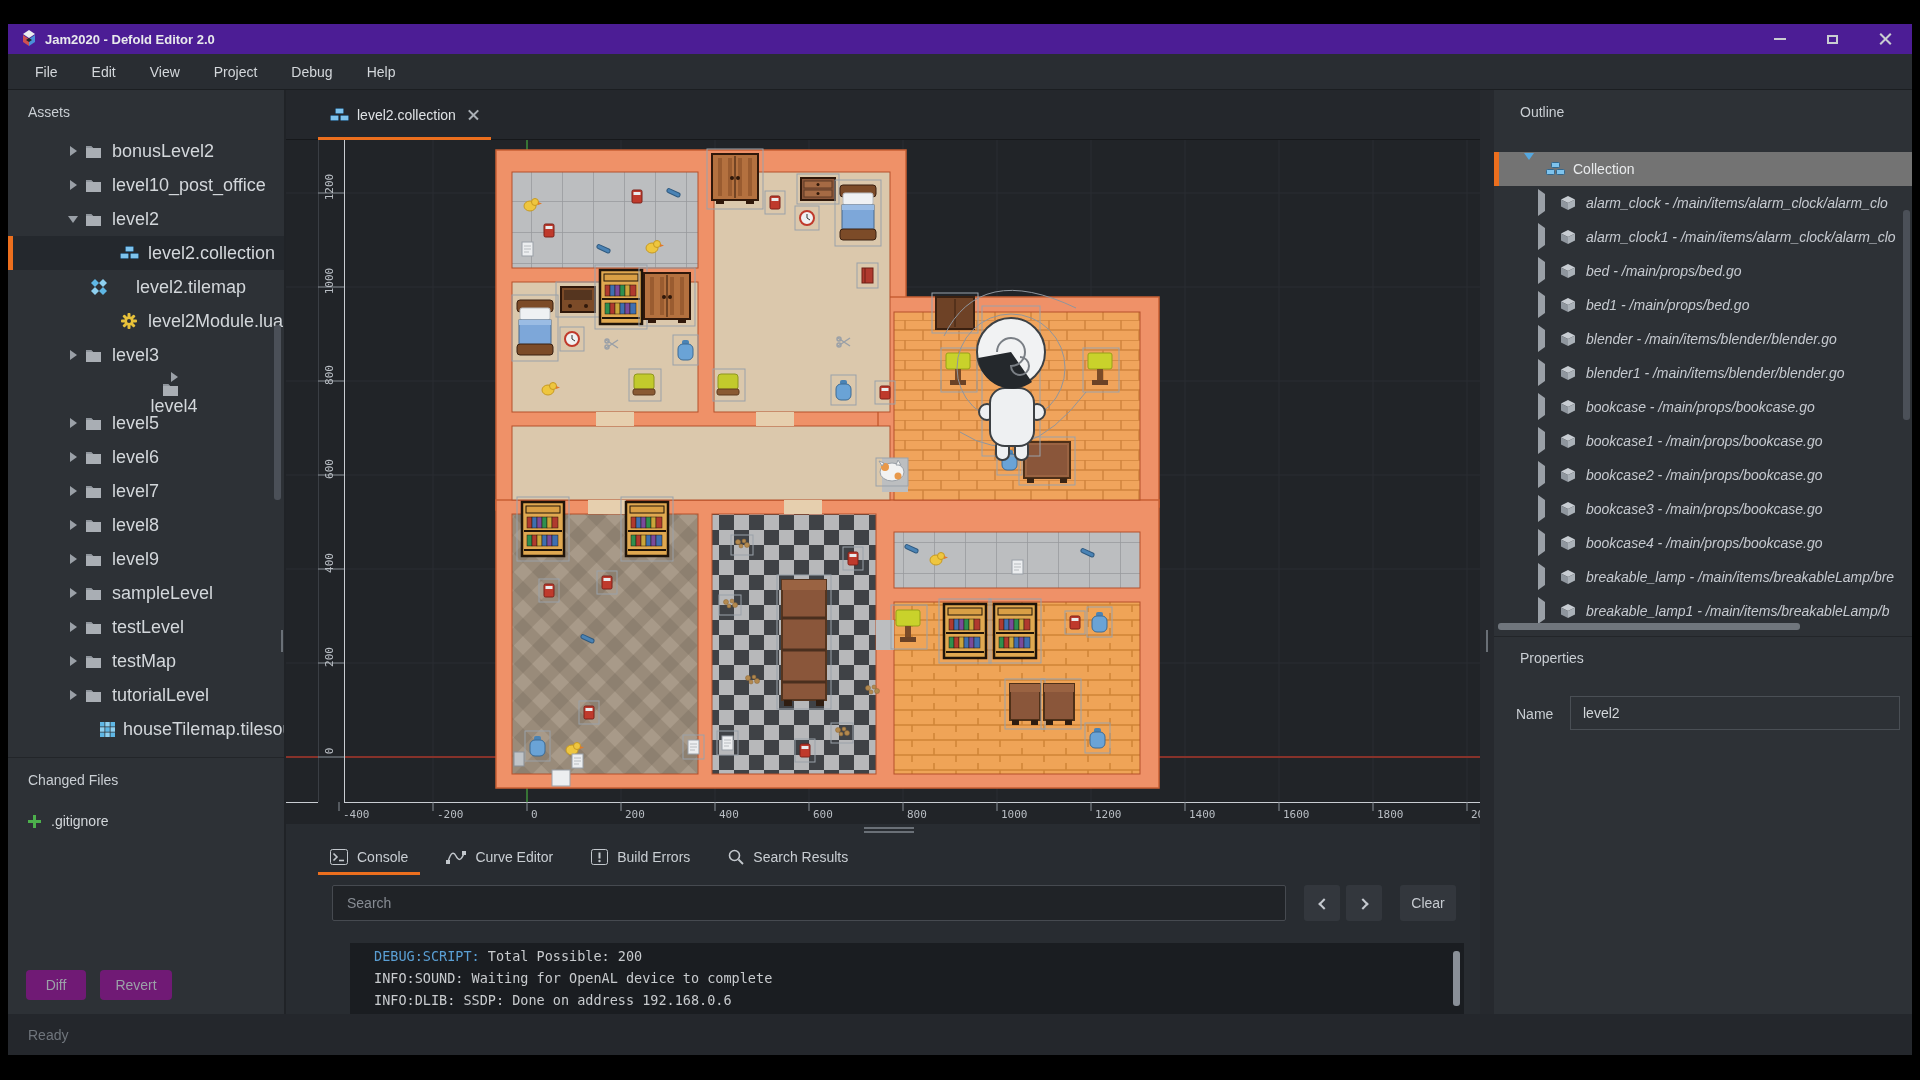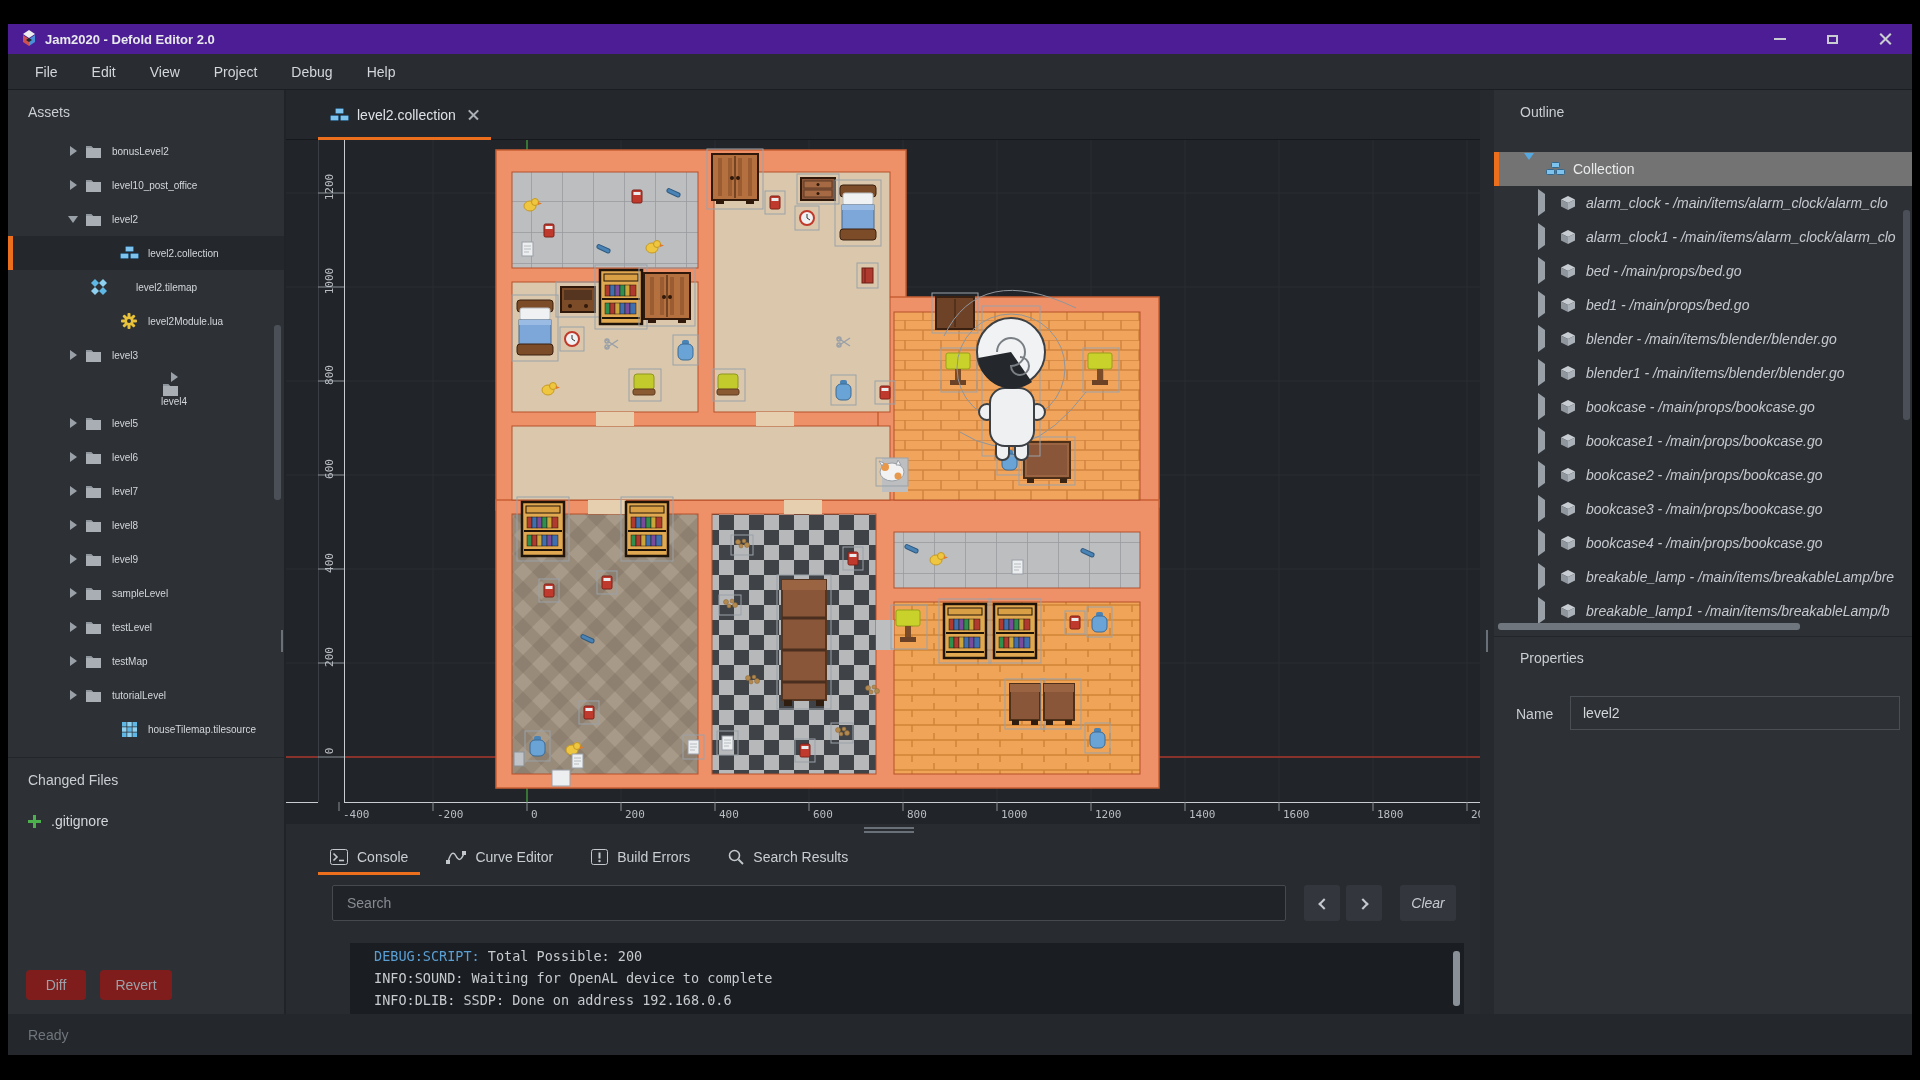--- a/index.html
+++ b/index.html
@@ -22,37 +22,37 @@
   
   #menubar { position:absolute; left:8px; top:54px; right:8px; height:36px; background:#292d32;
     border-bottom:1px solid #1b1e21; display:flex; align-items:center; padding-left:10px; }
   .menu-item { font-size:14px; color:#d3d7db; padding:0 17px; line-height:36px; }
 
   
   #assets-panel { position:absolute; left:8px; top:90px; width:276px; height:924px; background:#2d3136; overflow:hidden; }
   .panel-header { font-size:14px; color:#c9ced3; }
   #assets-panel .panel-header { position:absolute; left:20px; top:14px; }
   #asset-tree { position:absolute; left:0; top:44px; right:0; }
-  .trow { height:34px; display:flex; align-items:center; position:relative; font-size:10px; color:#d3d7db; }
+  .trow { height:34px; display:flex; align-items:center; position:relative; font-size:18px; color:#d3d7db; }
   .trow .arrow { width:18px; display:flex; justify-content:center; }
   .trow .ticon { width:22px; margin-right:8px; display:flex; justify-content:center; align-items:center; }
   .trow.sel-row { background:#24282d; }
   .trow.sel-row::before { content:""; position:absolute; left:0; top:0; width:5px; height:100%; background:#ec6f1e; }
   .arr-r { width:0; height:0; border-left:7px solid #9aa0a7; border-top:5px solid transparent; border-bottom:5px solid transparent; }
   .arr-d { width:0; height:0; border-top:7px solid #9aa0a7; border-left:5px solid transparent; border-right:5px solid transparent; }
   .arr-d.blue { border-top-color:#55a8e0; }
   #assets-scrollbar { position:absolute; right:3px; top:235px; width:7px; height:175px; background:#4b5058; border-radius:3px; }
   #changed-section { position:absolute; left:0; top:667px; width:100%; height:257px; background:#2d3136;
     border-top:1px solid #222529; z-index:2; }
   #changed-section .panel-header { position:absolute; left:20px; top:14px; }
   .cf-row { position:absolute; left:20px; top:50px; height:26px; display:flex; align-items:center; font-size:14px; color:#d3d7db; }
   .plus-icon { position:relative; width:13px; height:13px; margin-right:10px; }
   .plus-icon::before { content:""; position:absolute; left:0; top:5px; width:13px; height:3px; background:#4cb04c; }
   .plus-icon::after { content:""; position:absolute; left:5px; top:0; width:3px; height:13px; background:#4cb04c; }
-  .panel-btn { position:absolute; top:212px; height:30px; background:#7f1d1d; border:none; border-radius:4px;
+  .panel-btn { position:absolute; top:212px; height:30px; background:#701a75; border:none; border-radius:4px;
     color:#9ba1a8; font-size:14px; font-family:inherit; }
   #diff-btn { left:18px; width:60px; }
   #revert-btn { left:92px; width:72px; }
 
   
   #tabbar { position:absolute; left:284px; top:90px; width:1210px; height:50px; background:#24272c;
     border-bottom:1px solid #16181b; }
   #doc-tab { position:absolute; left:34px; top:0; height:50px; display:flex; align-items:center; padding:0 12px; }
   #doc-tab::after { content:""; position:absolute; left:0; bottom:0; width:100%; height:3px; background:#ec6f1e; }
   #doc-tab .ticon { margin-right:8px; display:flex; }
@@ -72,21 +72,21 @@
   .ctab.active::after { content:""; position:absolute; left:0; bottom:0; width:100%; height:3px; background:#ec6f1e; }
   #console-search { position:absolute; left:48px; top:61px; width:954px; height:36px; background:#202327;
     border:1px solid #464a50; border-radius:2px; color:#fca5a5; font-size:14px; font-family:inherit; padding-left:14px; }
   #console-search::placeholder { color:#878c93; }
   .nav-btn { position:absolute; top:61px; width:36px; height:36px; background:#33373d; border:none; border-radius:3px; }
   #prev-btn { left:1020px; } #next-btn { left:1062px; }
   .chev { display:inline-block; width:8px; height:8px; border-left:2px solid #c6cad0; border-bottom:2px solid #c6cad0; }
   #prev-btn .chev { transform:rotate(45deg); margin-left:3px; }
   #next-btn .chev { transform:rotate(225deg); margin-right:3px; }
   #clear-btn { position:absolute; left:1116px; top:61px; width:56px; height:36px; background:#33373d; border:none;
-    border-radius:3px; color:#c6cad0; font-size:14px; font-family:inherit;font-style:italic; }
+    border-radius:3px; color:#c6cad0; font-size:14px; font-family:inherit; }
   #console-output { position:absolute; left:66px; top:119px; width:1114px; height:71px; background:#1a1d21; overflow:hidden; }
   .cline { font-family:"DejaVu Sans Mono",monospace; font-size:13.5px; color:#c8cbce; white-space:pre; margin:5px 0 0 24px; line-height:17px; }
   .ctag { color:#5a9fd4; }
   #output-scrollbar { position:absolute; right:4px; top:8px; width:7px; height:55px; background:#8a9098; border-radius:3px; }
 
   
   .vsplit { position:absolute; top:90px; height:924px; background:#26292e; }
   #split-left { left:284px; width:2px; background:#202327; }
   #split-right { left:1480px; width:14px; }
   .vhandle { position:absolute; top:540px; width:2px; height:22px; background:#6a7077; }

